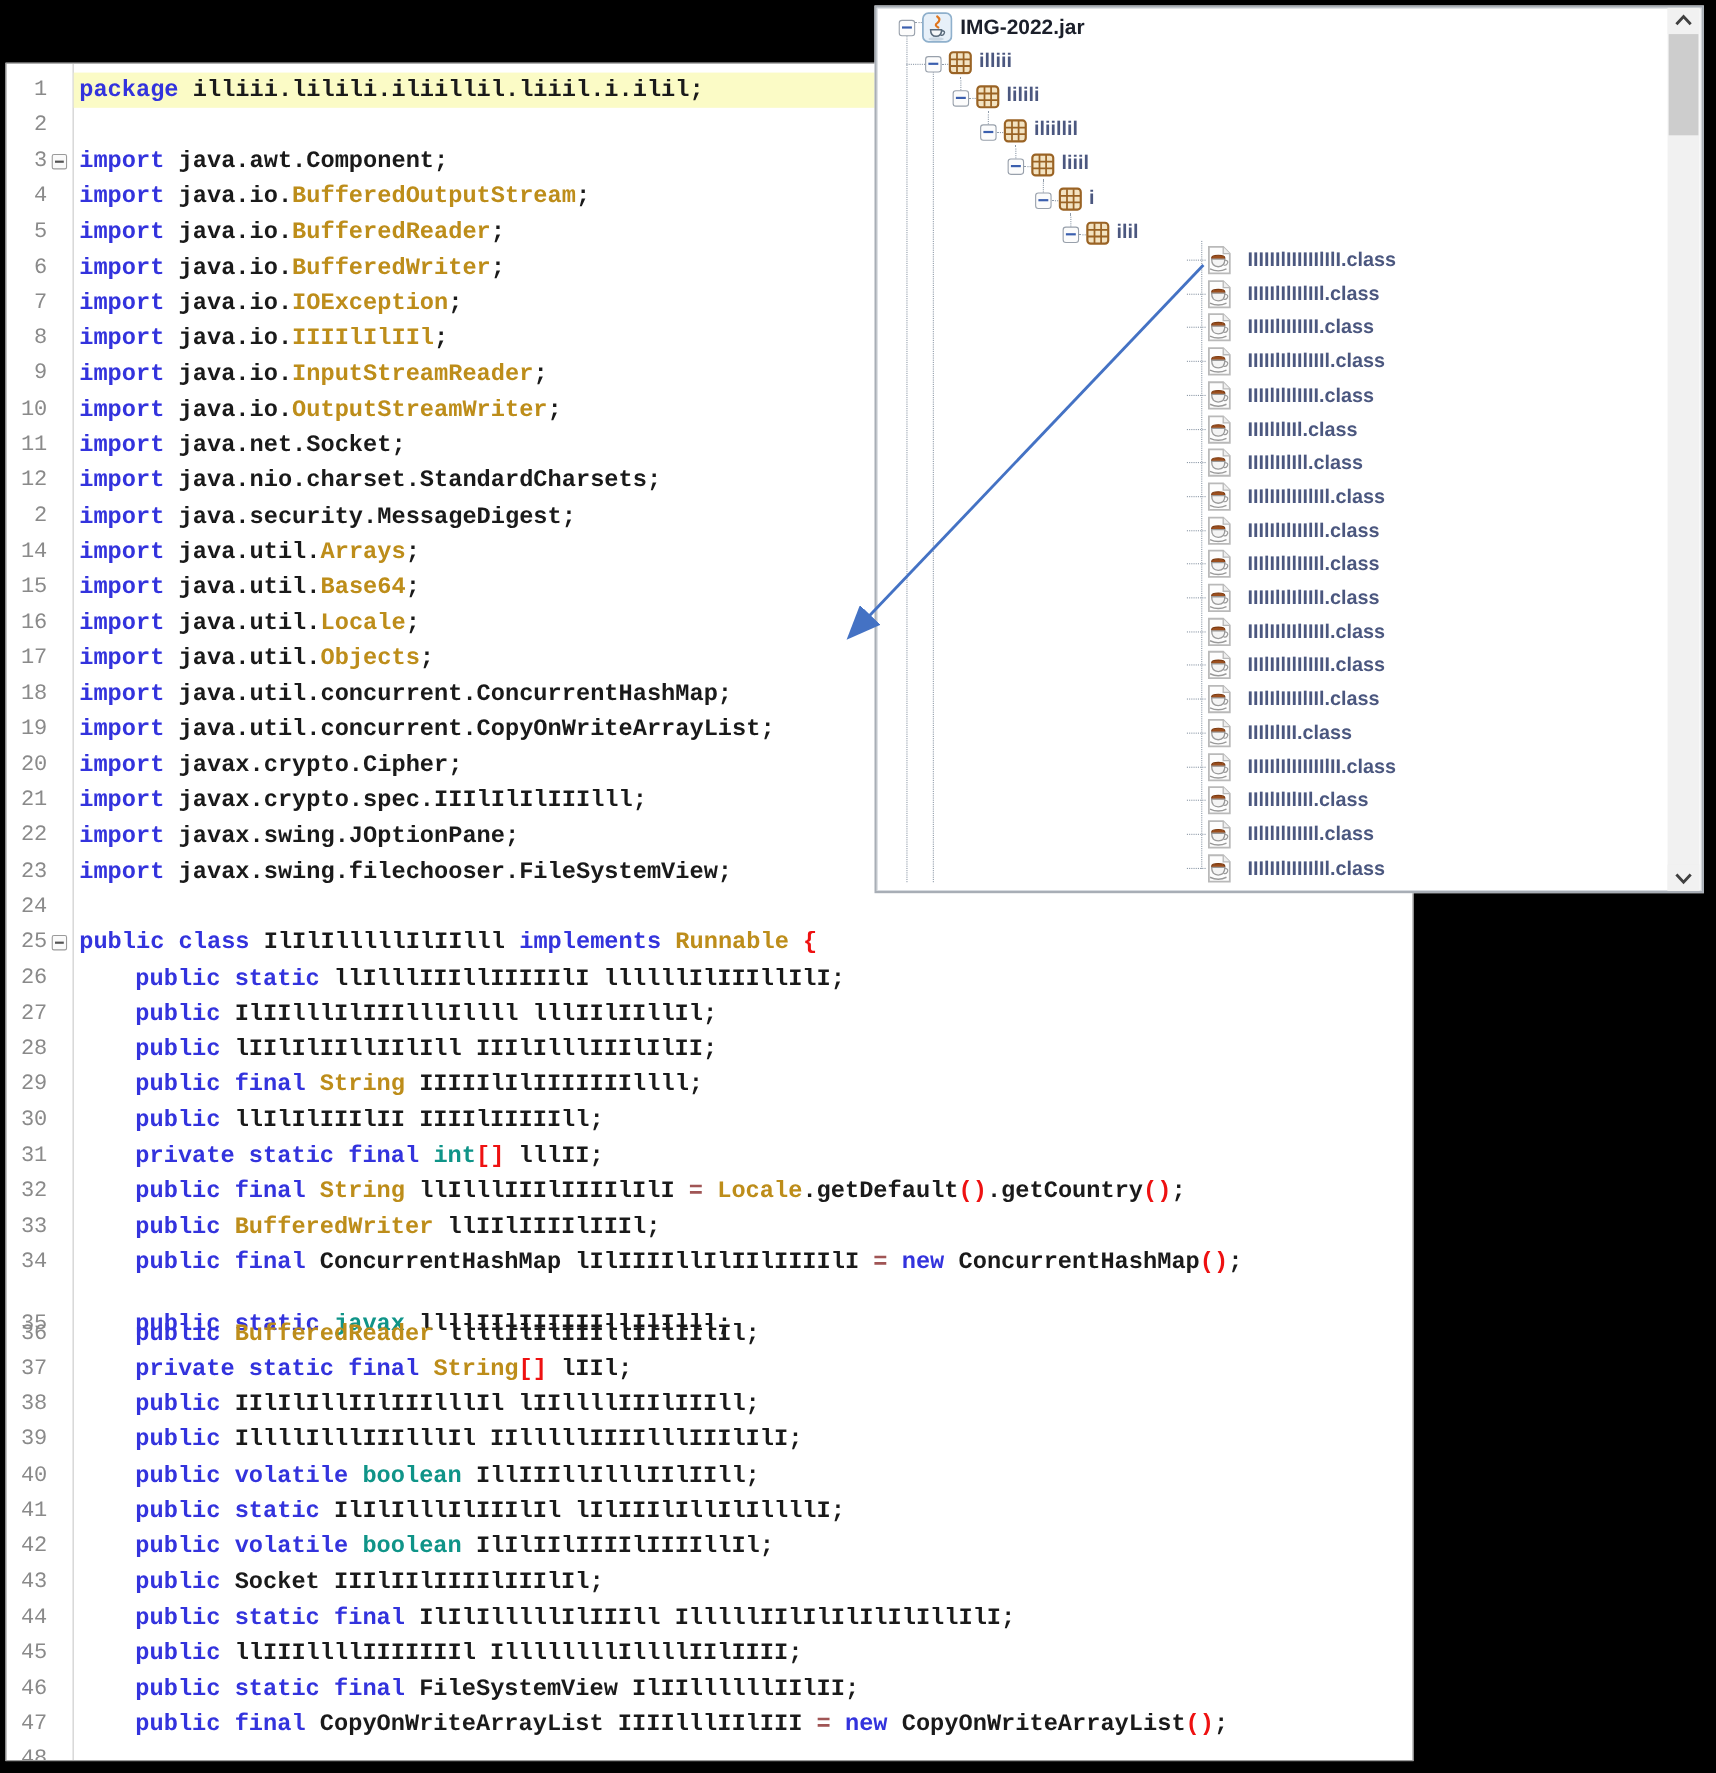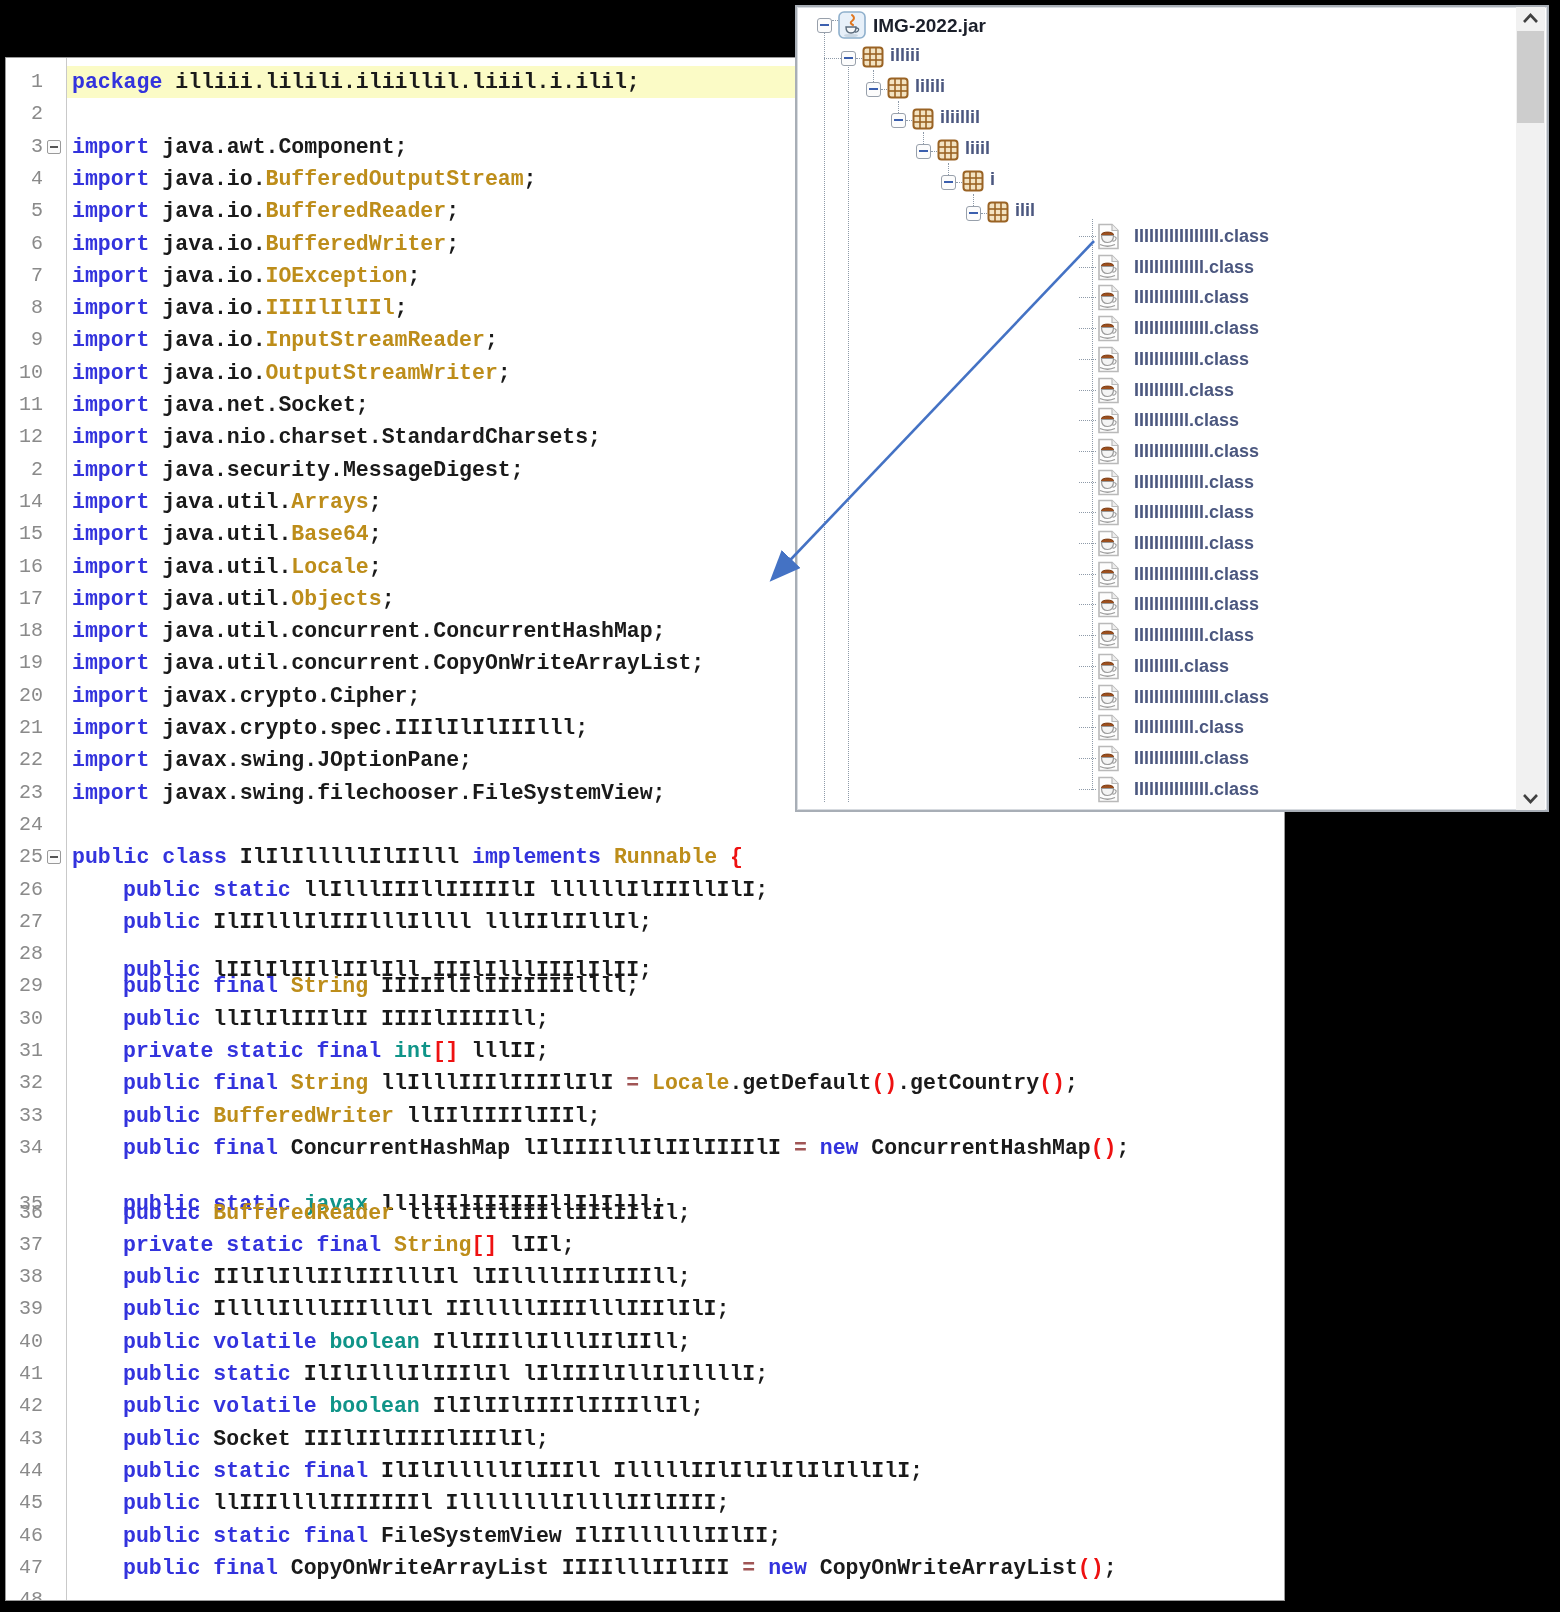--- a/index.html
+++ b/index.html
@@ -154,21 +154,21 @@
       <div class="code-row" style="top: 815.5px;">
         <span class="line-no">26</span>
         <span class="code-text" style="padding-left: 51px;"><span class="tok-kw">public</span><span class="tok-pl"> </span><span class="tok-kw">static</span><span class="tok-pl"> llIlllIIIllIIIIIlI llllllIlIIIllIlI;</span></span>
       </div>
       <div class="code-row" style="top: 847.8px;">
         <span class="line-no">27</span>
         <span class="code-text" style="padding-left: 51px;"><span class="tok-kw">public</span><span class="tok-pl"> IlIIlllIlIIIlllIllll lllIIlIIllIl;</span></span>
       </div>
       <div class="code-row" style="top: 880.1px;">
         <span class="line-no">28</span>
-        <span class="code-text" style="padding-left: 51px; margin-top: 16px;"><span class="tok-kw">public</span><span class="tok-pl"> lIIlIlIIllIIlIll IIIlIlllIIIlIlII;</span></span>
+        <span class="code-text" style="padding-left: 51px;"><span class="tok-kw">public</span><span class="tok-pl"> lIIlIlIIllIIlIll IIIlIlllIIIlIlII;</span></span>
       </div>
       <div class="code-row" style="top: 912.4px;">
         <span class="line-no">29</span>
         <span class="code-text" style="padding-left: 51px;"><span class="tok-kw">public</span><span class="tok-pl"> </span><span class="tok-kw">final</span><span class="tok-pl"> </span><span class="tok-ty">String</span><span class="tok-pl"> IIIIIlIlIIIIIIIllll;</span></span>
       </div>
       <div class="code-row" style="top: 944.7px;">
         <span class="line-no">30</span>
         <span class="code-text" style="padding-left: 51px; text-align: center;"><span class="tok-kw">public</span><span class="tok-pl"> llIlIlIIIlII IIIIlIIIIIll;</span></span>
       </div>
       <div class="code-row" style="top: 977px;">

